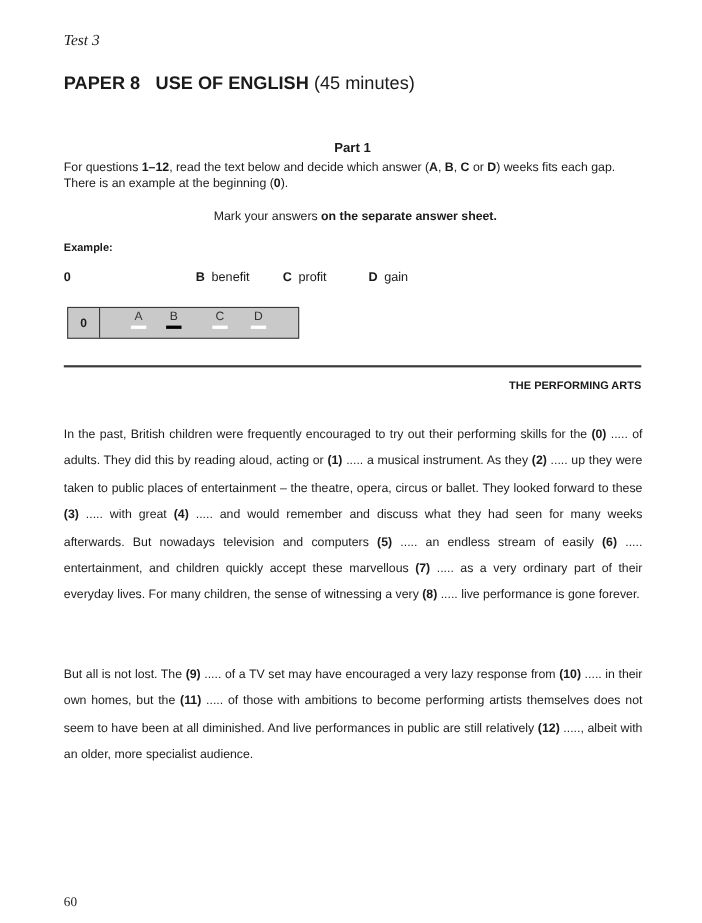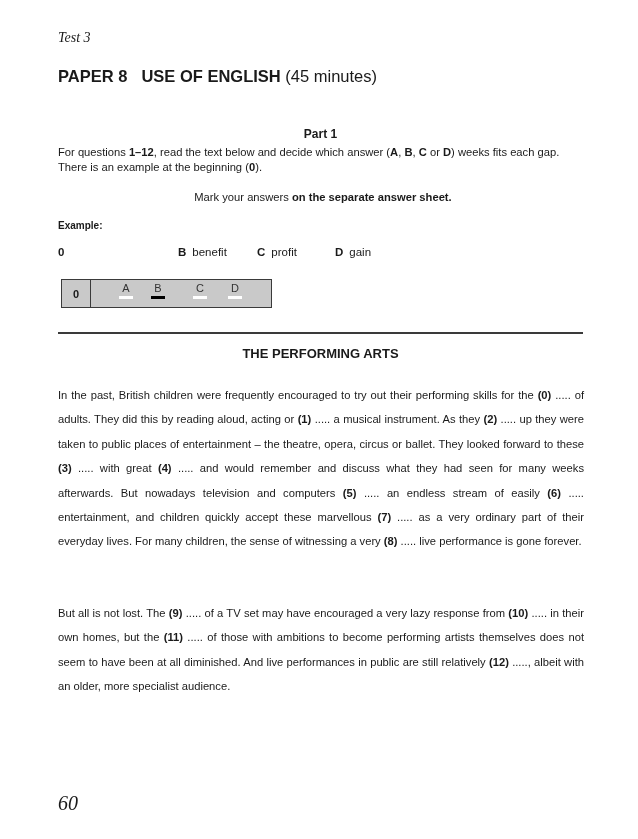--- a/index.html
+++ b/index.html
@@ -38,30 +38,30 @@
     #answer-num {
       width: 28px; border-right: 1px solid #3a3a3a;
       display: flex; align-items: center; justify-content: center;
       font-weight: bold; font-size: 11px;
     }
     .ans-cell { position: absolute; top: 2px; width: 20px; text-align: center; font-size: 11px; color: #333; }
     .ans-cell .bar { display: block; margin: 2px auto 0; width: 14px; height: 3px; background: #ffffff; }
     .ans-cell.selected .bar { background: #000000; }
 
     #rule { left: 58px; top: 332px; width: 525px; height: 2px; background: #3a3a3a; }
-    #text-title { left: 58px; width: 525px; top: 346px; text-align: center; font-size: 13px; font-weight: bold; }
+    #text-title { left: 58px; width: 525px; top: 346px; text-align: right; font-size: 10px; font-weight: bold; }
 
     .para {
       left: 58px; width: 526px; font-size: 11.2px; line-height: 24.4px;
       text-align: justify; text-align-last: left;
     }
     #para-1 { top: 383px; }
     #para-2 { top: 601px; }
     .para .q { font-weight: bold; }
-    #page-number { left: 58px; top: 792px; font-family: "Liberation Serif", "DejaVu Serif", serif; font-size: 20px; font-style: italic; }
+    #page-number { left: 58px; top: 813px; font-family: "Liberation Serif", "DejaVu Serif", serif; font-size: 12px; }
   </style>
 </head>
 <body>
 
 <div id="running-head" class="abs serif-italic">Test 3</div>
 
 <div id="paper-title" class="abs"><span>PAPER 8</span><span class="gap"></span><span>USE OF ENGLISH</span> <span class="dur">(45 minutes)</span></div>
 
 <div id="part-title" class="abs">Part 1</div>
 

